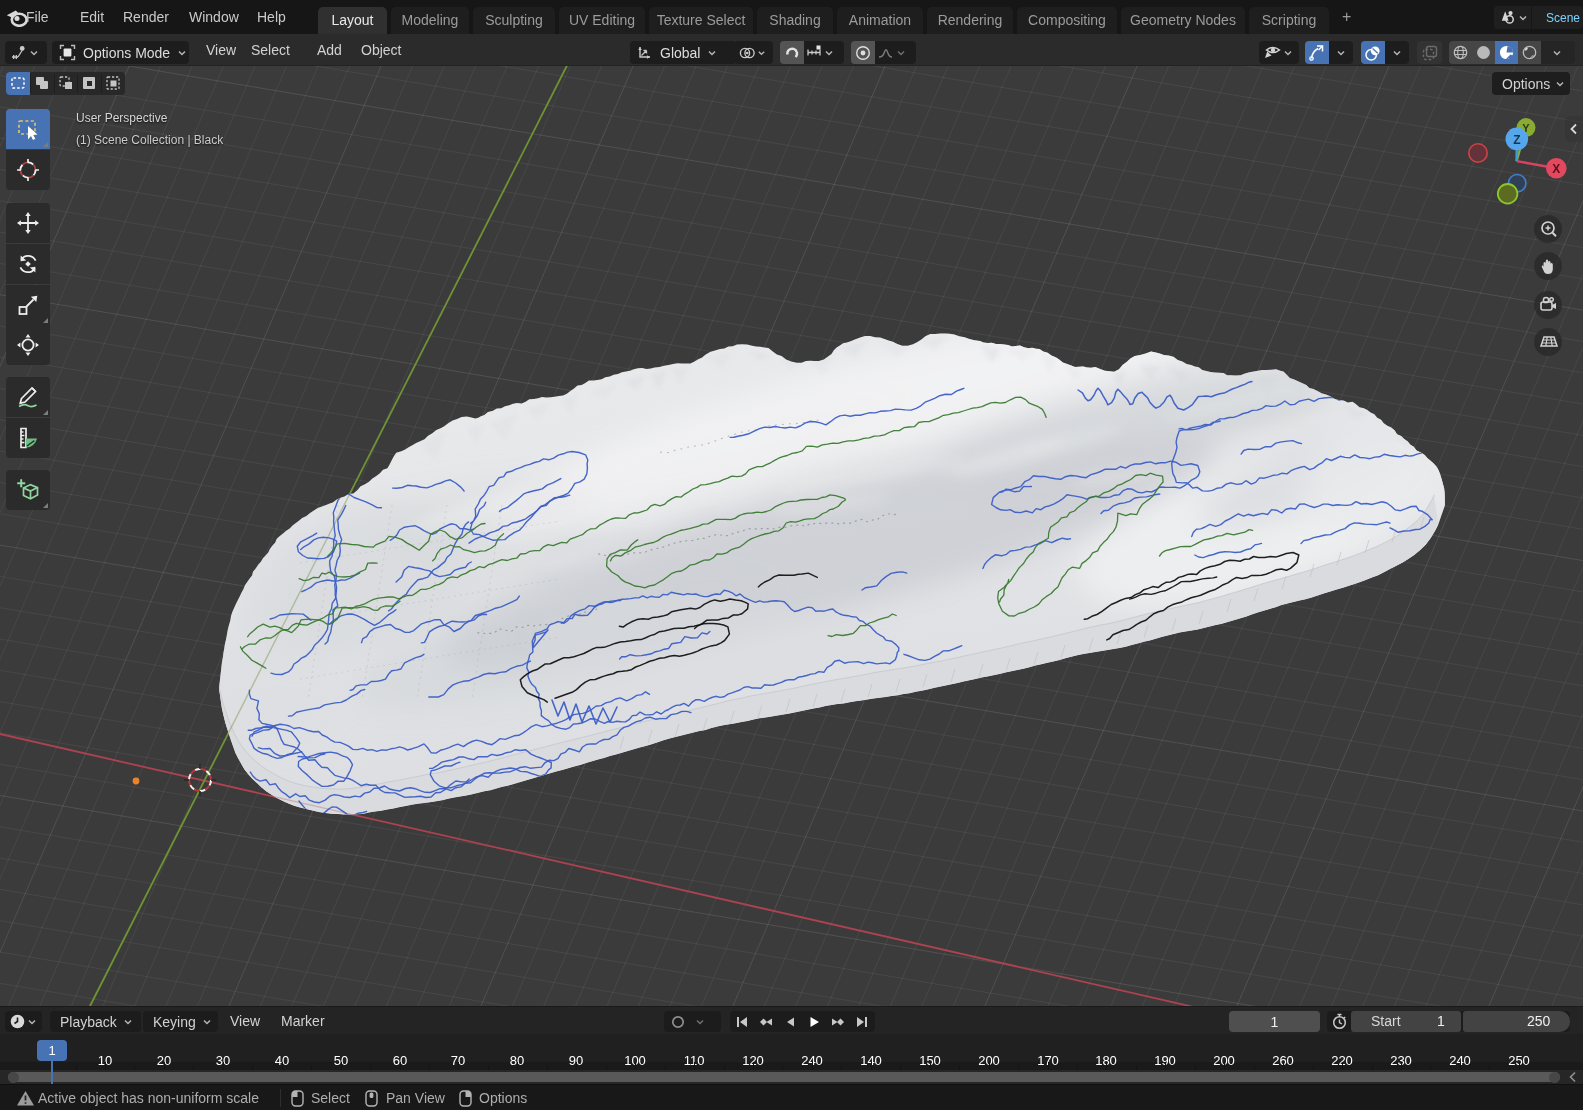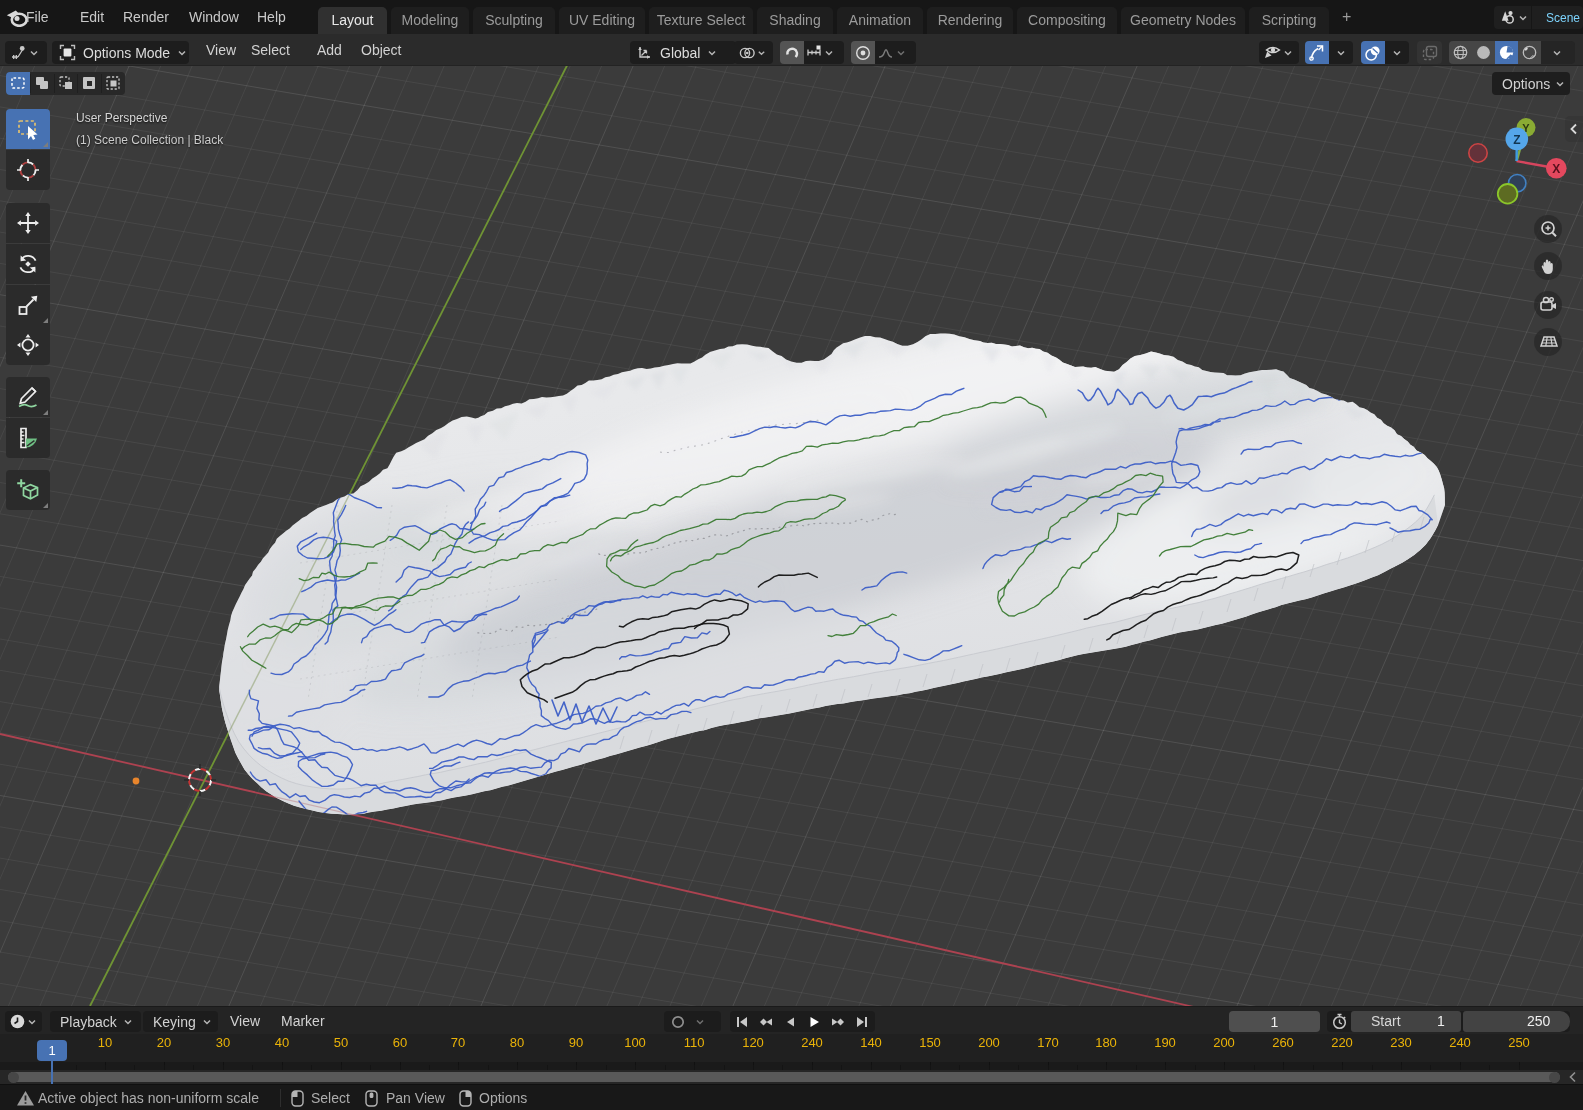--- a/index.html
+++ b/index.html
@@ -9,21 +9,21 @@
 .menu{color:#c9c9c9;font-size:14px;line-height:34px;position:absolute;top:0}
 .m2{color:#d2d2d2;font-size:14px;line-height:32px;position:absolute;top:0}
 .tab{position:absolute;top:7px;height:27px;border-radius:5px 5px 0 0;font-size:14px;line-height:26px;text-align:center;color:#9b9b9b;background:#1e1e1e}
 .tab.active{background:#303030;color:#e9e9e9}
 .pill{position:absolute;top:7px;height:23px;background:#1d1d1d;border-radius:4px;display:flex;align-items:center}
 .tlpill{position:absolute;top:4px;height:21px;background:#1c1c1c;border-radius:4px;display:flex;align-items:center;color:#d2d2d2;font-size:14px}
 #tstat{position:absolute;left:0;top:1006px;width:1583px;height:28px;background:#242424;border-top:1px solid #1a1a1a;z-index:18}
 #ruler{position:absolute;left:0;top:1034px;width:1583px;height:36px;background:#202020;z-index:18}
 #scrollzone{position:absolute;left:0;top:1070px;width:1583px;height:14px;background:#262626;z-index:18}
 #status{position:absolute;left:0;top:1084px;width:1583px;height:26px;background:#181818;border-top:1px solid #101010;z-index:18}
-.rnum{position:absolute;top:1px;font-size:13px;color:#eab308;transform:translateX(-50%)}
+.rnum{position:absolute;top:19px;font-size:13px;color:#ffffff;transform:translateX(-50%)}
 .stext{color:#adadad;font-size:14px;line-height:26px;position:absolute;top:0}
 .tbtn{position:absolute;left:0;width:44px;height:40px;background:#2b2b2b;display:flex;align-items:center;justify-content:center}
 .tri{position:absolute;right:2px;bottom:2px;width:0;height:0;border-left:5px solid transparent;border-bottom:5px solid #7d7d7d}
 .navbtn{position:absolute;width:28px;height:28px;border-radius:50%;background:rgba(40,40,40,.75);display:flex;align-items:center;justify-content:center;z-index:10}
 .vptext{position:absolute;color:#d6d6d6;font-size:12px;text-shadow:0 1px 2px rgba(0,0,0,.8);z-index:9}
 </style></head><body>
 <div id="vp">
     <svg width="1583" height="1110" viewBox="0 0 1583 1110" style="position:absolute;left:0;top:0">
 <defs>
 <linearGradient id="meshg" x1="0" y1="0.25" x2="0.25" y2="1">

